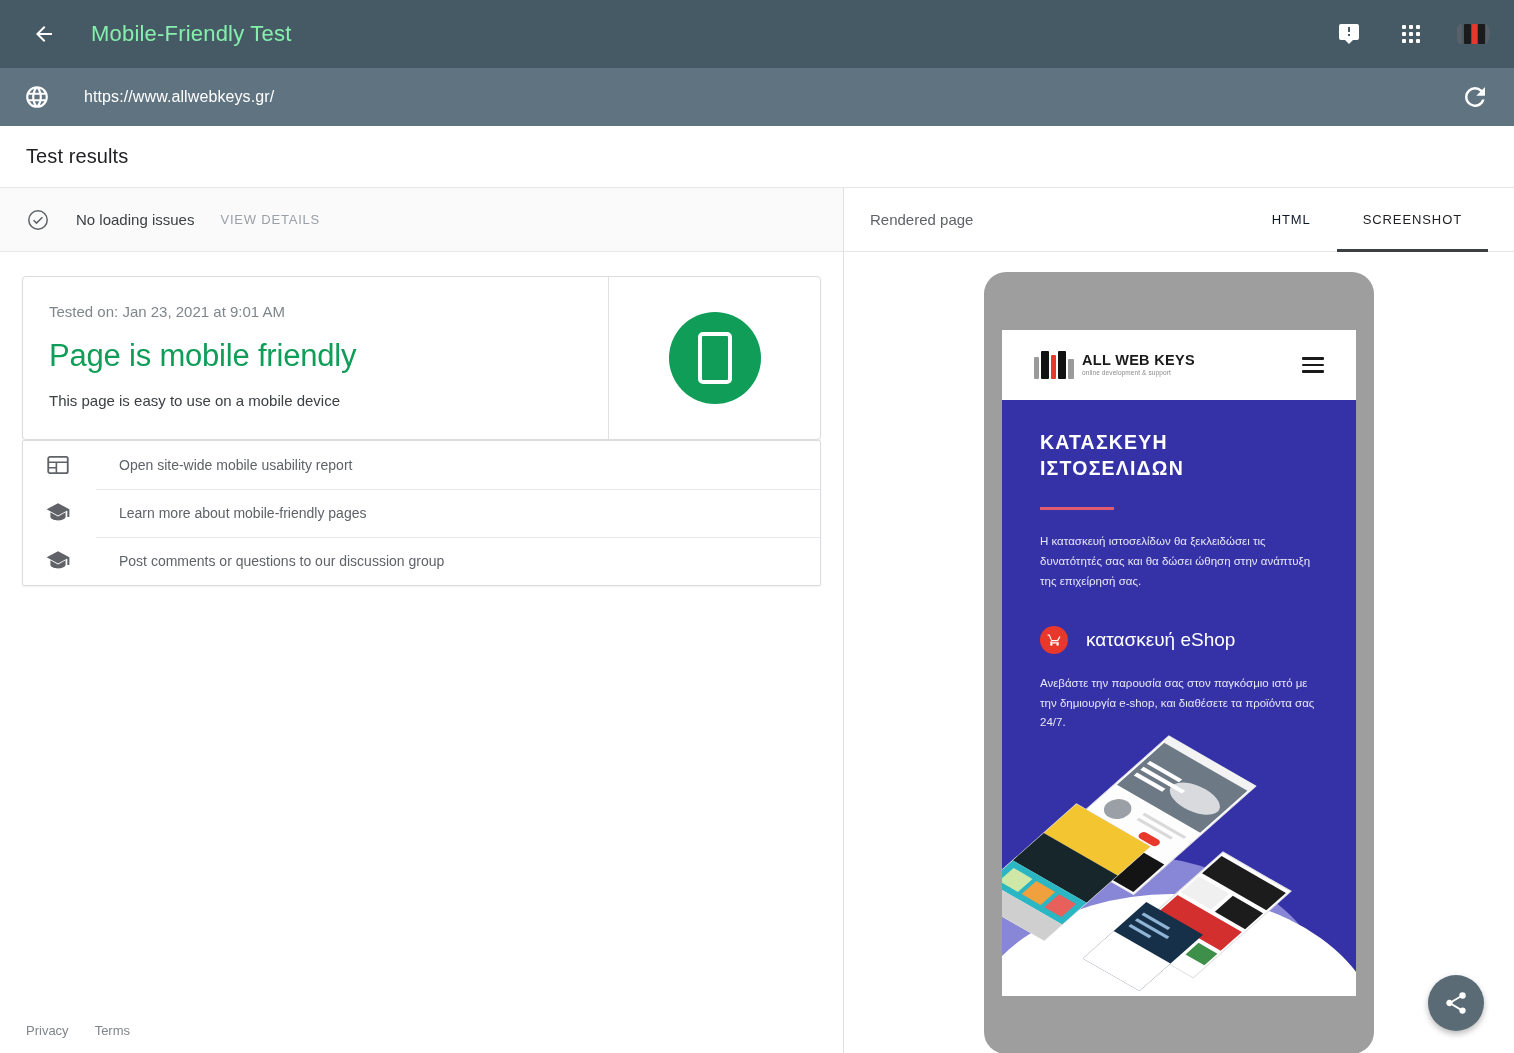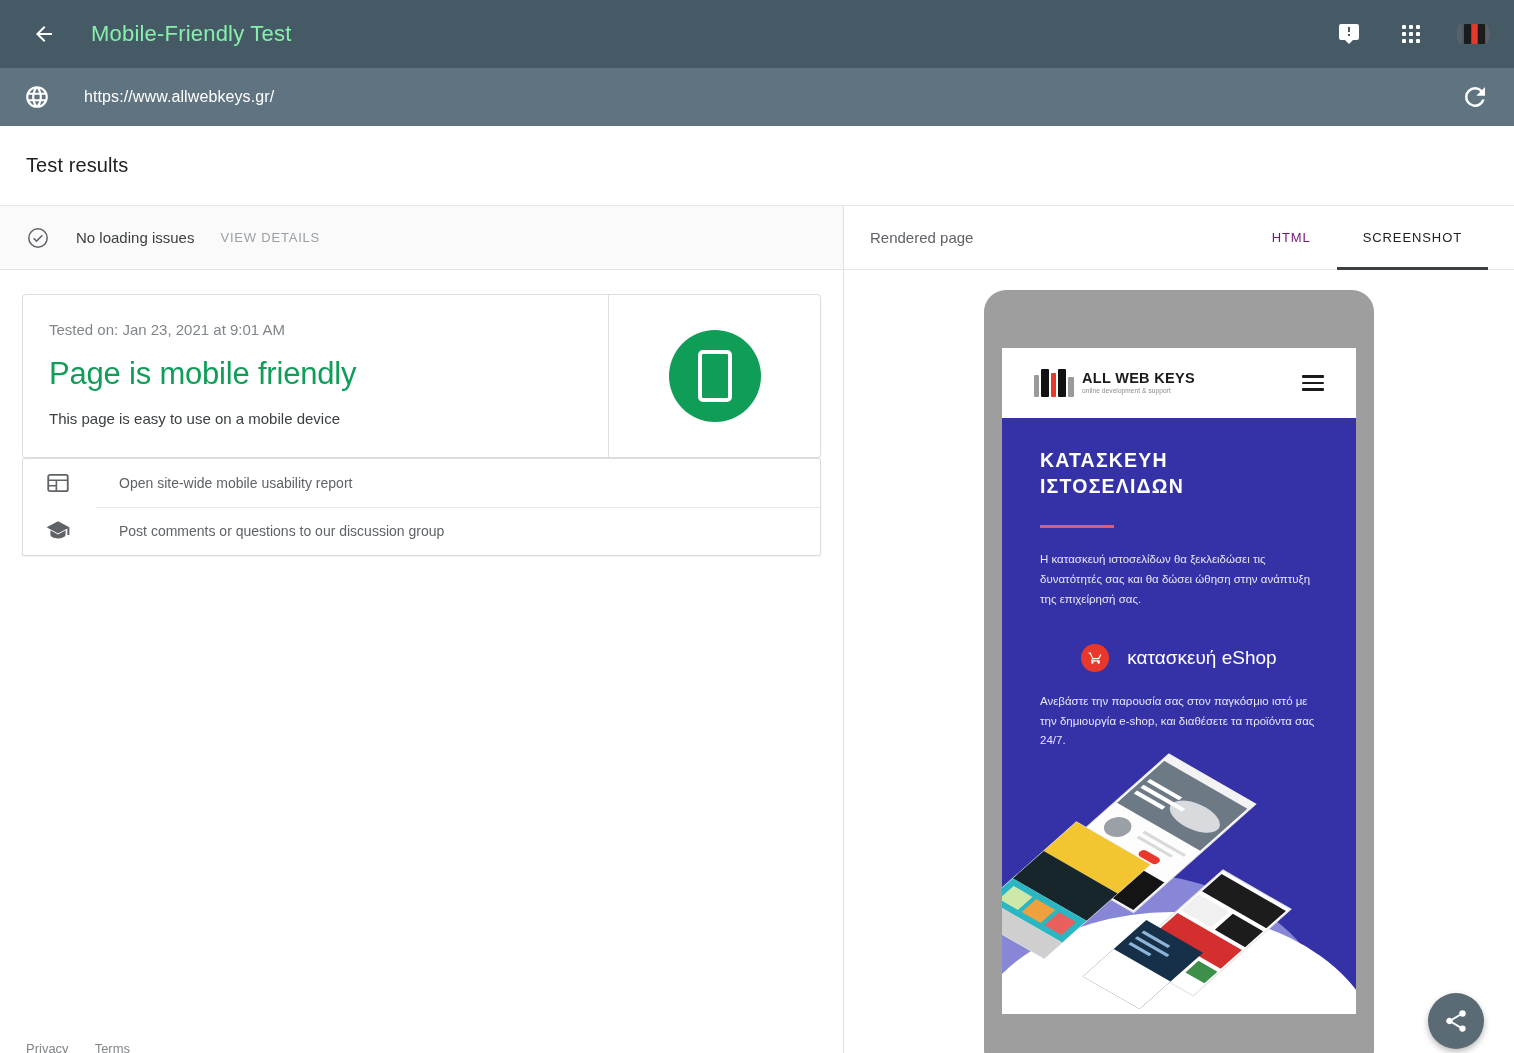--- a/index.html
+++ b/index.html
@@ -46,21 +46,21 @@
   }
   .globe { width: 26px; height: 26px; flex: 0 0 auto; }
   .url-text {
     color: #ffffff; font-size: 16px; margin-left: 34px;
     letter-spacing: .1px; flex: 1 1 auto;
   }
   .reload { width: 30px; height: 30px; cursor: pointer; flex: 0 0 auto; }
 
   
   .titlebar {
-    height: 80px; background: #ffffff; display: flex; align-items: center;
+    height: 62px; background: #ffffff; display: flex; align-items: center;
     padding: 0 26px; border-bottom: 1px solid #e4e6e8;
   }
   .titlebar h1 { font-size: 20px; font-weight: 500; color: #202124; letter-spacing: .1px; }
 
   
   .main { display: flex; height: calc(1053px - 68px - 58px - 62px); }
   .left-pane {
     width: 844px; border-right: 1px solid #e0e0e0;
     display: flex; flex-direction: column; background: #ffffff;
     position: relative;
@@ -132,21 +132,21 @@
 
   
   .rp-head {
     height: 64px; display: flex; align-items: center;
     padding: 0 26px; border-bottom: 1px solid #e4e6e8;
   }
   .rp-title { font-size: 15px; color: #5f6368; flex: 1 1 auto; }
   .tabs { display: flex; height: 100%; align-items: stretch; }
   .tab {
     display: flex; align-items: center; padding: 0 26px; font-size: 13px;
-    letter-spacing: .9px; font-weight: 500; color: #701a75; cursor: pointer;
+    letter-spacing: .9px; font-weight: 500; color: #0f172a; cursor: pointer;
     position: relative;
   }
   .tab.active { color: #202124; }
   .tab.active::after {
     content: ""; position: absolute; left: 0; right: 0; bottom: -1px;
     height: 3px; background: #3c4043;
   }
 
   
   .mock-wrap {
@@ -174,21 +174,21 @@
   .burger i { display: block; width: 22px; height: 2.6px; background: #1a1a1a; border-radius: 1px; }
 
   
   .hero { background: #3532A7; padding: 30px 38px 0 38px; position: relative; height: calc(100% - 70px); }
   .hero h2 {
     color: #ffffff; font-size: 19.5px; font-weight: 700; line-height: 1.32;
     letter-spacing: 1.2px;
   }
   .rule { width: 74px; height: 3px; background: #E05C6E; margin: 26px 0 22px 0; }
   .hero p { color: #e7e7f5; font-size: 11.5px; line-height: 1.72; }
-  .eshop-row { display: flex; align-items: center; margin: 34px 0 20px 0; justify-content: center; }
+  .eshop-row { display: flex; align-items: center; margin: 34px 0 20px 0; }
   .cart-badge {
     width: 28px; height: 28px; border-radius: 50%; background: #E8372B;
     display: flex; align-items: center; justify-content: center; flex: 0 0 auto;
   }
   .eshop-title { color: #ffffff; font-size: 19px; font-weight: 400; margin-left: 18px; }
 
   
   .collage { position: absolute; left: 0; right: 0; bottom: 0; height: 262px; overflow: hidden; }
   .wave1 {
     position: absolute; width: 430px; height: 300px; border-radius: 50%;
@@ -292,20 +292,27 @@
       <div class="res-card">
 
         <div class="res-row">
           <svg class="res-icon" viewBox="0 0 24 24">
             <rect x="3" y="4.5" width="18" height="15" rx="1.6" fill="none" stroke="#5f6368" stroke-width="1.7"></rect>
             <path d="M3 9.5h18M10.5 9.5v10M3 14.5h7.5" stroke="#5f6368" stroke-width="1.5"></path>
           </svg>
           <span class="res-label">Open site-wide mobile usability report</span>
         </div>
 
+        <div class="res-row">
+          <svg class="res-icon" viewBox="0 0 24 24">
+            <path d="M12 3L1.5 8.6 12 14.2l8.6-4.6v6.2h1.9V8.6L12 3z" fill="#5f6368"></path>
+            <path d="M5 11.4v4.1c0 1.9 3.1 3.4 7 3.4s7-1.5 7-3.4v-4.1l-7 3.8-7-3.8z" fill="#5f6368"></path>
+          </svg>
+          <span class="res-label">Learn more about mobile-friendly pages</span>
+        </div>
 
         <div class="res-row">
           <svg class="res-icon" viewBox="0 0 24 24">
             <path d="M12 3L1.5 8.6 12 14.2l8.6-4.6v6.2h1.9V8.6L12 3z" fill="#5f6368"></path>
             <path d="M5 11.4v4.1c0 1.9 3.1 3.4 7 3.4s7-1.5 7-3.4v-4.1l-7 3.8-7-3.8z" fill="#5f6368"></path>
           </svg>
           <span class="res-label">Post comments or questions to our discussion group</span>
         </div>
 
       </div>

